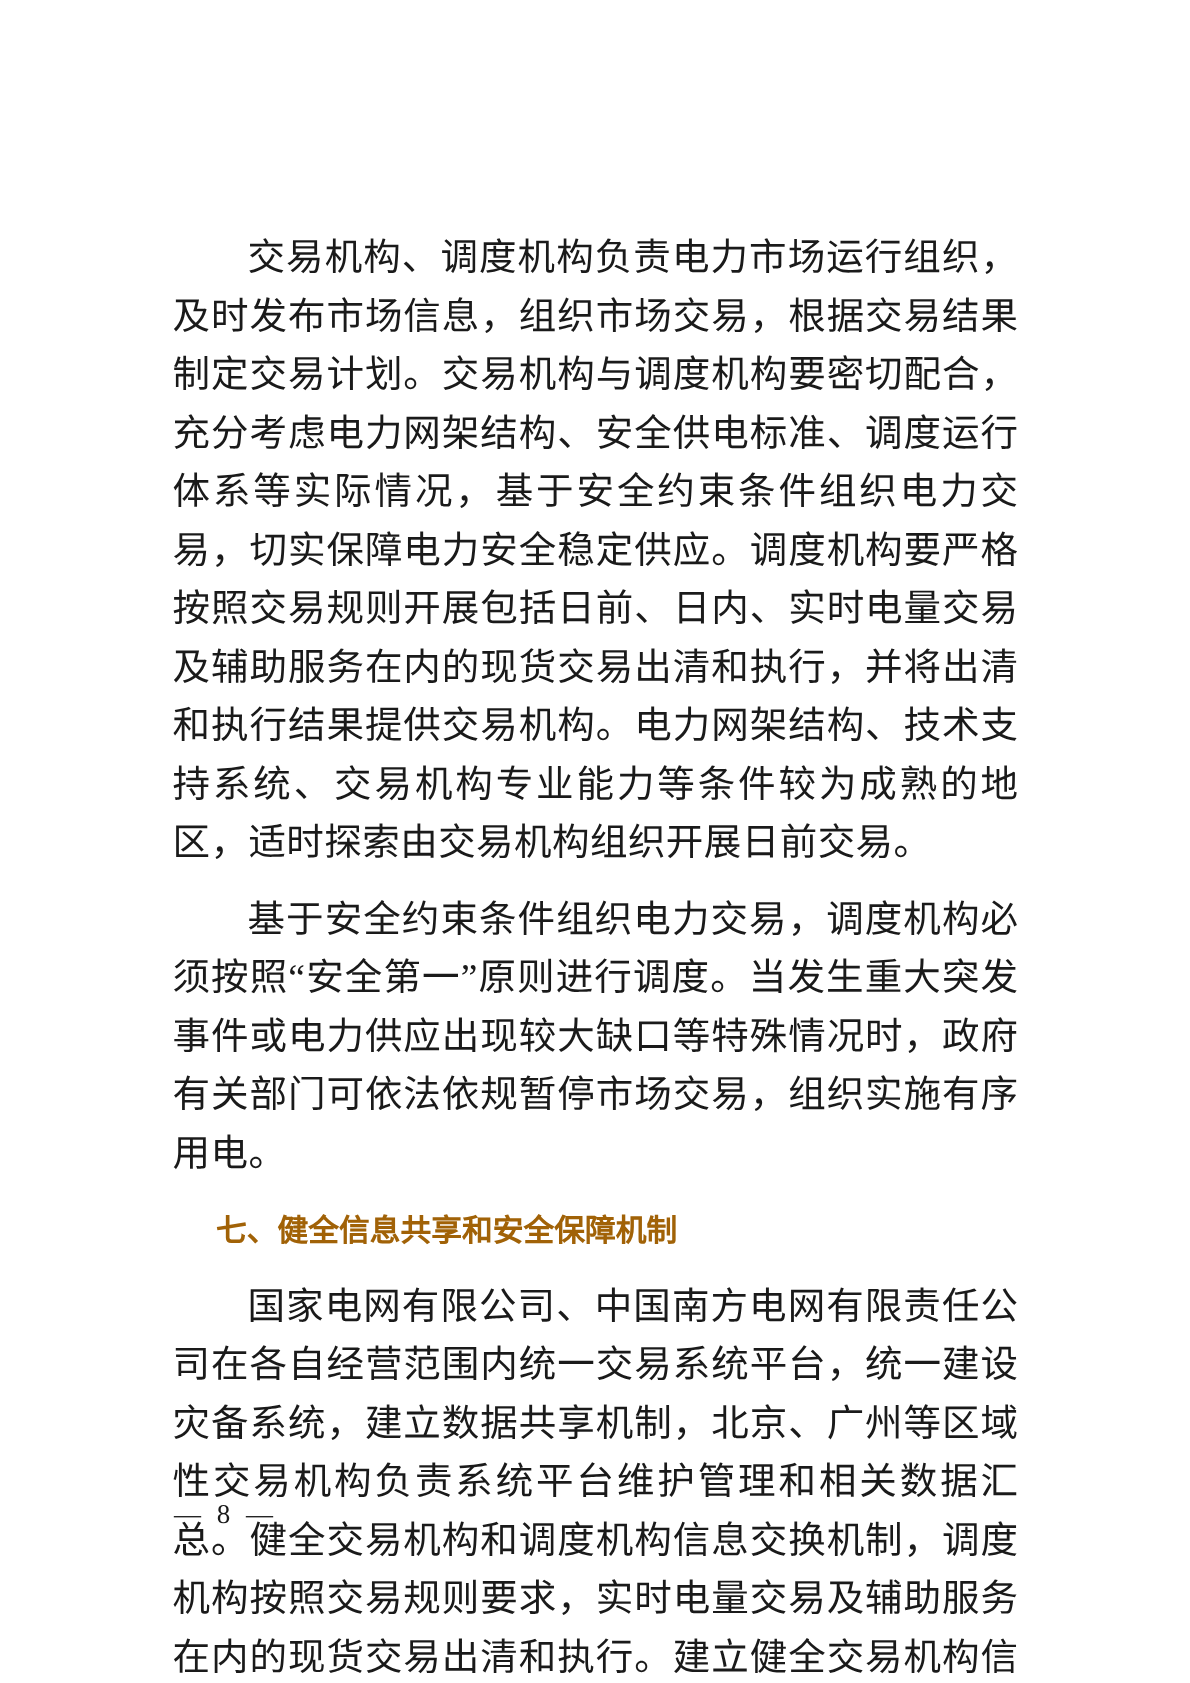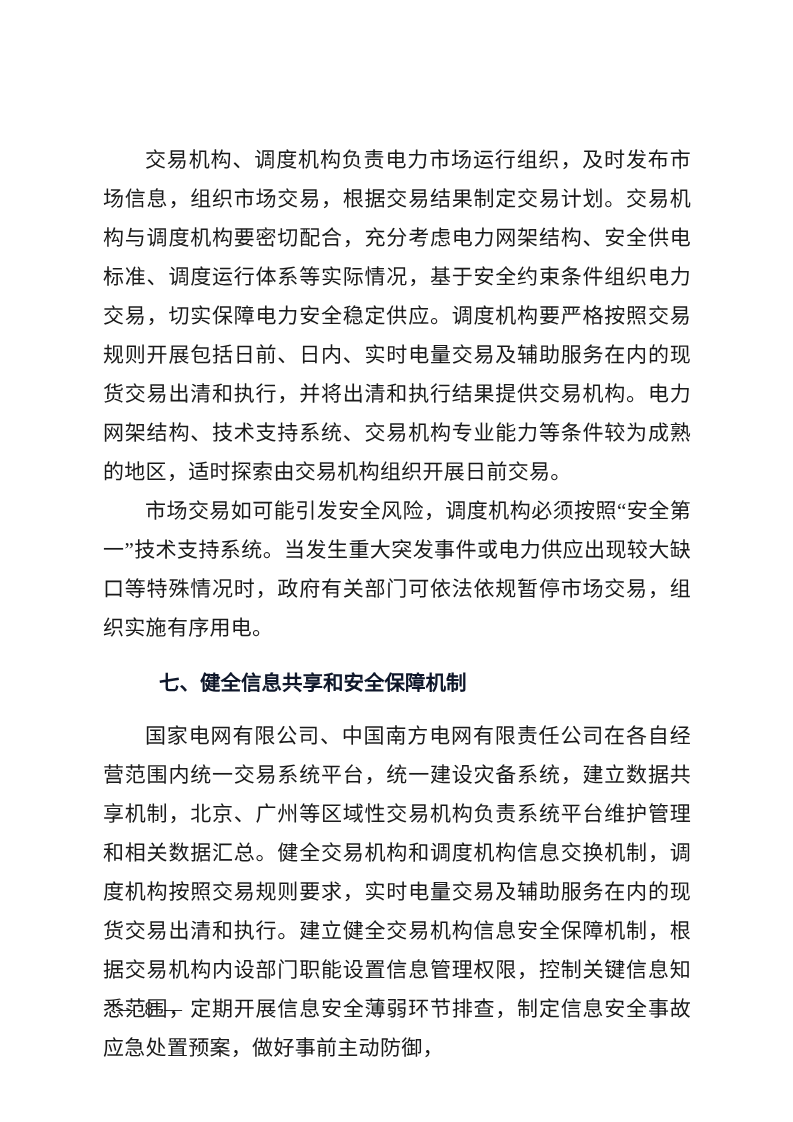--- a/index.html
+++ b/index.html
@@ -16,59 +16,59 @@
     font-family: "Liberation Serif", serif;
     overflow: hidden;
   }
   .text-block {
     position: absolute;
     left: 103px;
     top: 141px;
     width: 588px;
   }
   .para {
-    margin: 0;
+    margin: 12px;
     padding: 0;
-    font-size: 21px;
+    font-size: 25px;
     line-height: 39px;
     text-align: justify;
     text-indent: 2em;
     letter-spacing: 0.3px;
     word-break: break-all;
     color: #1a1a1a;
   }
   .heading {
-    margin: 15px;
+    margin: 0;
     padding: 0;
     font-size: 20.5px;
     line-height: 39px;
     font-weight: bold;
     font-family: "Liberation Sans", sans-serif;
     text-indent: 2em;
-    color: #0f172a;
+    color: #a16207;
   }
   .page-footer {
     position: absolute;
     left: 116px;
     top: 997px;
   }
   .page-number {
     font-size: 18px;
     line-height: 24px;
     letter-spacing: 3px;
     color: #1a1a1a;
     font-family: "Liberation Serif", serif;
   }
 </style>
 </head>
 <body>
 
 <div class="page">
   <main class="text-block">
     <p class="para">交易机构、调度机构负责电力市场运行组织，及时发布市场信息，组织市场交易，根据交易结果制定交易计划。交易机构与调度机构要密切配合，充分考虑电力网架结构、安全供电标准、调度运行体系等实际情况，基于安全约束条件组织电力交易，切实保障电力安全稳定供应。调度机构要严格按照交易规则开展包括日前、日内、实时电量交易及辅助服务在内的现货交易出清和执行，并将出清和执行结果提供交易机构。电力网架结构、技术支持系统、交易机构专业能力等条件较为成熟的地区，适时探索由交易机构组织开展日前交易。</p>
-    <p class="para">市场交易如可能引发安全风险，调度机构必须按照“安全第一”技术支持系统。当发生重大突发事件或电力供应出现较大缺口等特殊情况时，政府有关部门可依法依规暂停市场交易，组织实施有序用电。</p>
+    <p class="para">基于安全约束条件组织电力交易，调度机构必须按照“安全第一”原则进行调度。当发生重大突发事件或电力供应出现较大缺口等特殊情况时，政府有关部门可依法依规暂停市场交易，组织实施有序用电。</p>
     <h2 class="heading">七、健全信息共享和安全保障机制</h2>
     <p class="para">国家电网有限公司、中国南方电网有限责任公司在各自经营范围内统一交易系统平台，统一建设灾备系统，建立数据共享机制，北京、广州等区域性交易机构负责系统平台维护管理和相关数据汇总。健全交易机构和调度机构信息交换机制，调度机构按照交易规则要求，实时电量交易及辅助服务在内的现货交易出清和执行。建立健全交易机构信息安全保障机制，根据交易机构内设部门职能设置信息管理权限，控制关键信息知悉范围，定期开展信息安全薄弱环节排查，制定信息安全事故应急处置预案，做好事前主动防御，</p>
   </main>
   <footer class="page-footer">
     <span class="page-number">— 8 —</span>
   </footer>
 </div>
 
 </body></html>

